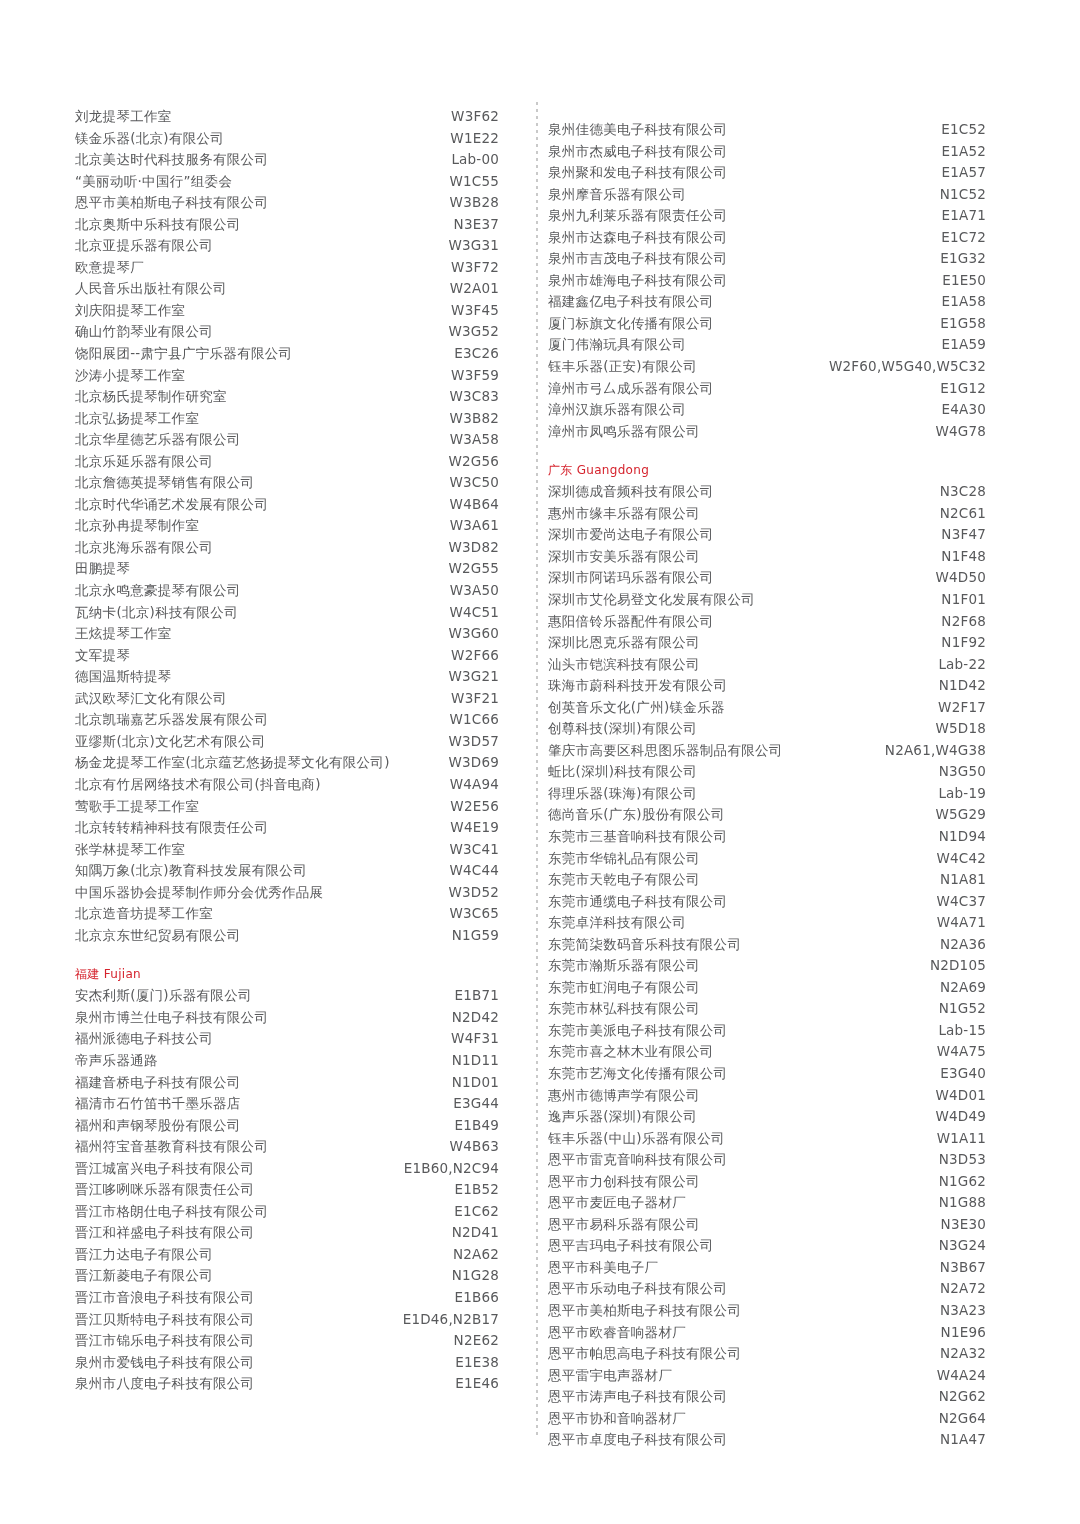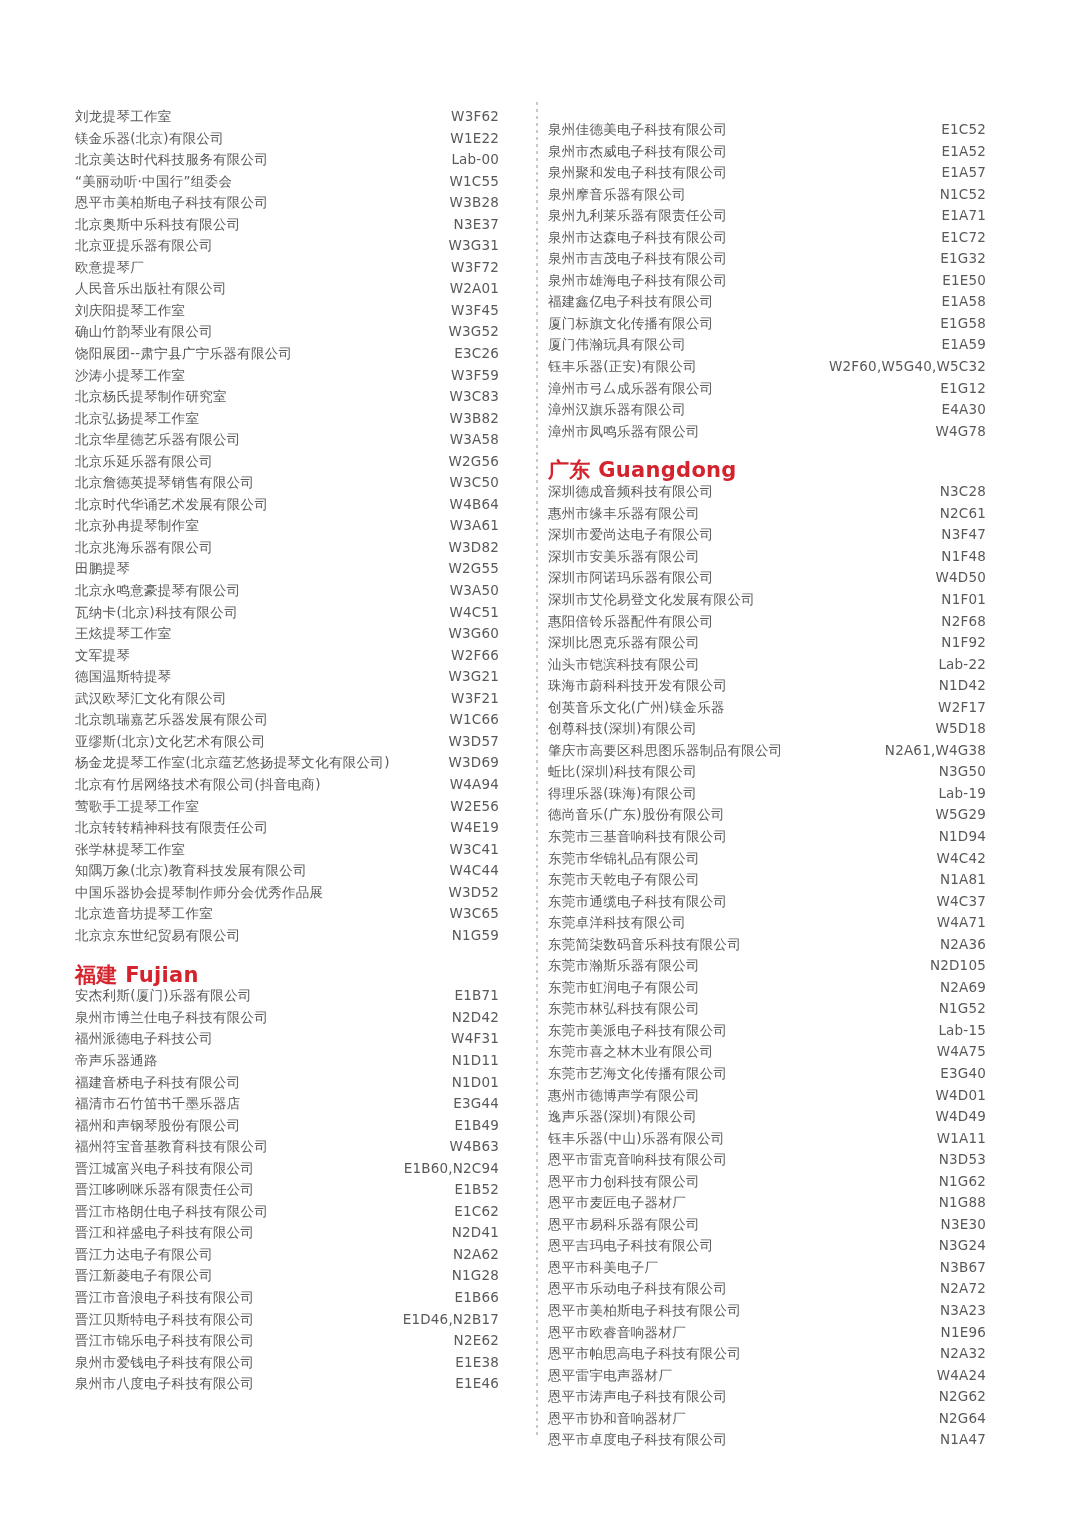--- a/index.html
+++ b/index.html
@@ -22,21 +22,21 @@
   .col-left{left:75px;width:424px;}
   .col-right{left:548px;width:438px;margin-top:13px;}
   .row{
     display:flex;justify-content:space-between;align-items:center;
     height:21.55px;font-size:13.5px;line-height:21.55px;color:var(--text);
   }
   .name{white-space:nowrap;letter-spacing:0.3px;overflow:hidden;}
   .booth{white-space:nowrap;margin-left:12px;letter-spacing:0.2px;}
   .section-header{
     display:flex;align-items:center;height:21.55px;margin-top:17.5px;
-    color:var(--accent);font-weight:bold;font-size:21px;letter-spacing:0.3px;
+    color:var(--accent);font-weight:normal;font-size:12px;letter-spacing:0.3px;
   }
 </style>
 </head>
 <body>
 
 <div class="page">
   <div class="divider"></div>
   <div class="col col-left">
       <div class="row">
         <span class="name">刘龙提琴工作室</span>

